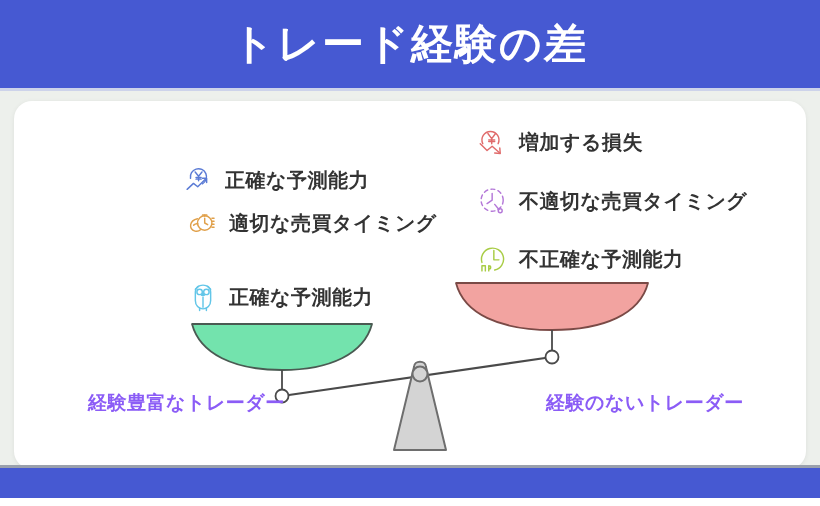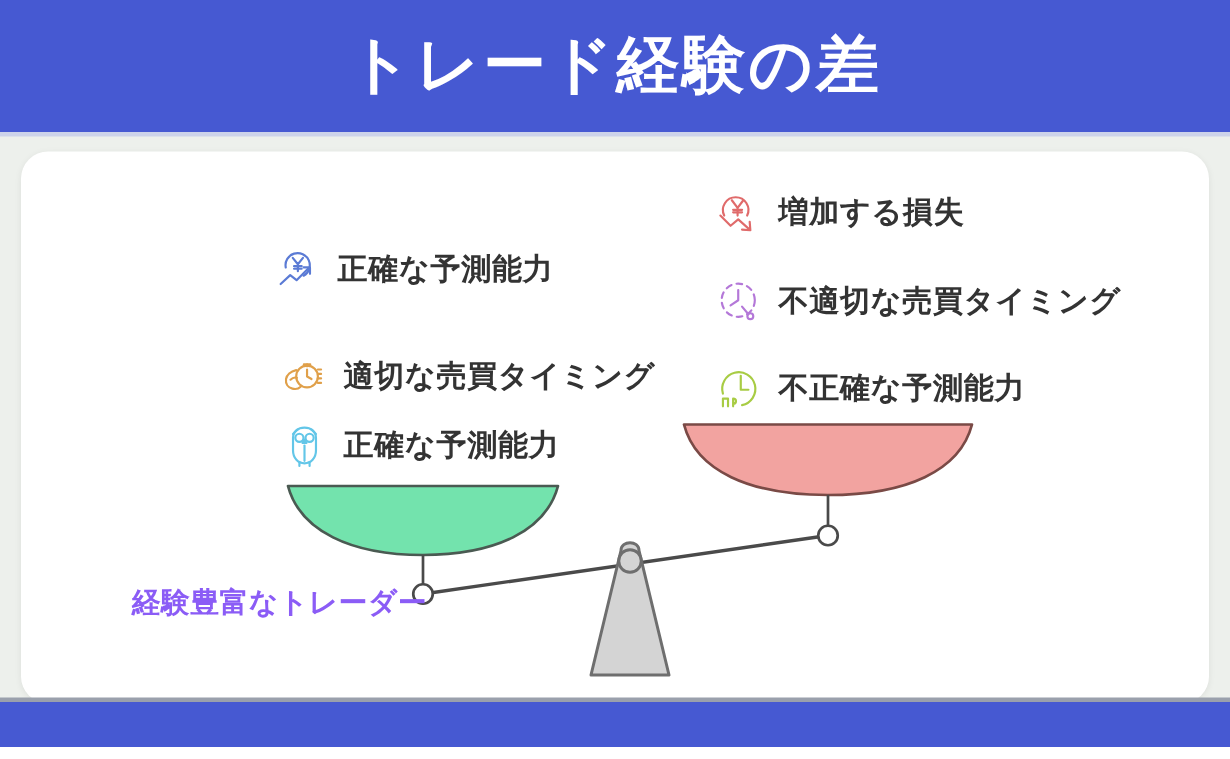--- a/index.html
+++ b/index.html
@@ -81,21 +81,21 @@
   .item-label {
     font-size: 20px;
     font-weight: bold;
     color: #333333;
     letter-spacing: 0.5px;
     line-height: 1;
   }
 
   
   .left-1 { left: 182px; top: 163px; }
-  .left-2 { left: 186px; top: 234px; }
+  .left-2 { left: 186px; top: 206px; }
   .left-3 { left: 186px; top: 280px; }
   
   .right-1 { left: 476px; top: 125px; }
   .right-2 { left: 476px; top: 184px; }
   .right-3 { left: 476px; top: 242px; align-items: center; }
 
   
   .caption {
     position: absolute;
     font-size: 19px;
@@ -219,17 +219,18 @@
 
     <path d="M264 97 C264 90 276 90 276 97 L296 180 L244 180 Z" fill="#d4d4d4" stroke="#6e6e6e" stroke-width="2" stroke-linejoin="round"></path>
 
     <circle cx="270" cy="104" r="7.5" fill="#d4d4d4" stroke="#6e6e6e" stroke-width="2"></circle>
 
     <circle cx="132" cy="126" r="6.5" fill="#ffffff" stroke="#4a4a4a" stroke-width="1.8"></circle>
     <circle cx="402" cy="87" r="6.5" fill="#ffffff" stroke="#4a4a4a" stroke-width="1.8"></circle>
   </svg>
 
   <div class="caption caption-left">経験豊富なトレーダー</div>
+  <div class="caption caption-right">経験のないトレーダー</div>
 
   <div class="footer-line"></div>
   <div class="footer-bar"></div>
 
 </div>
 
 </body></html>

